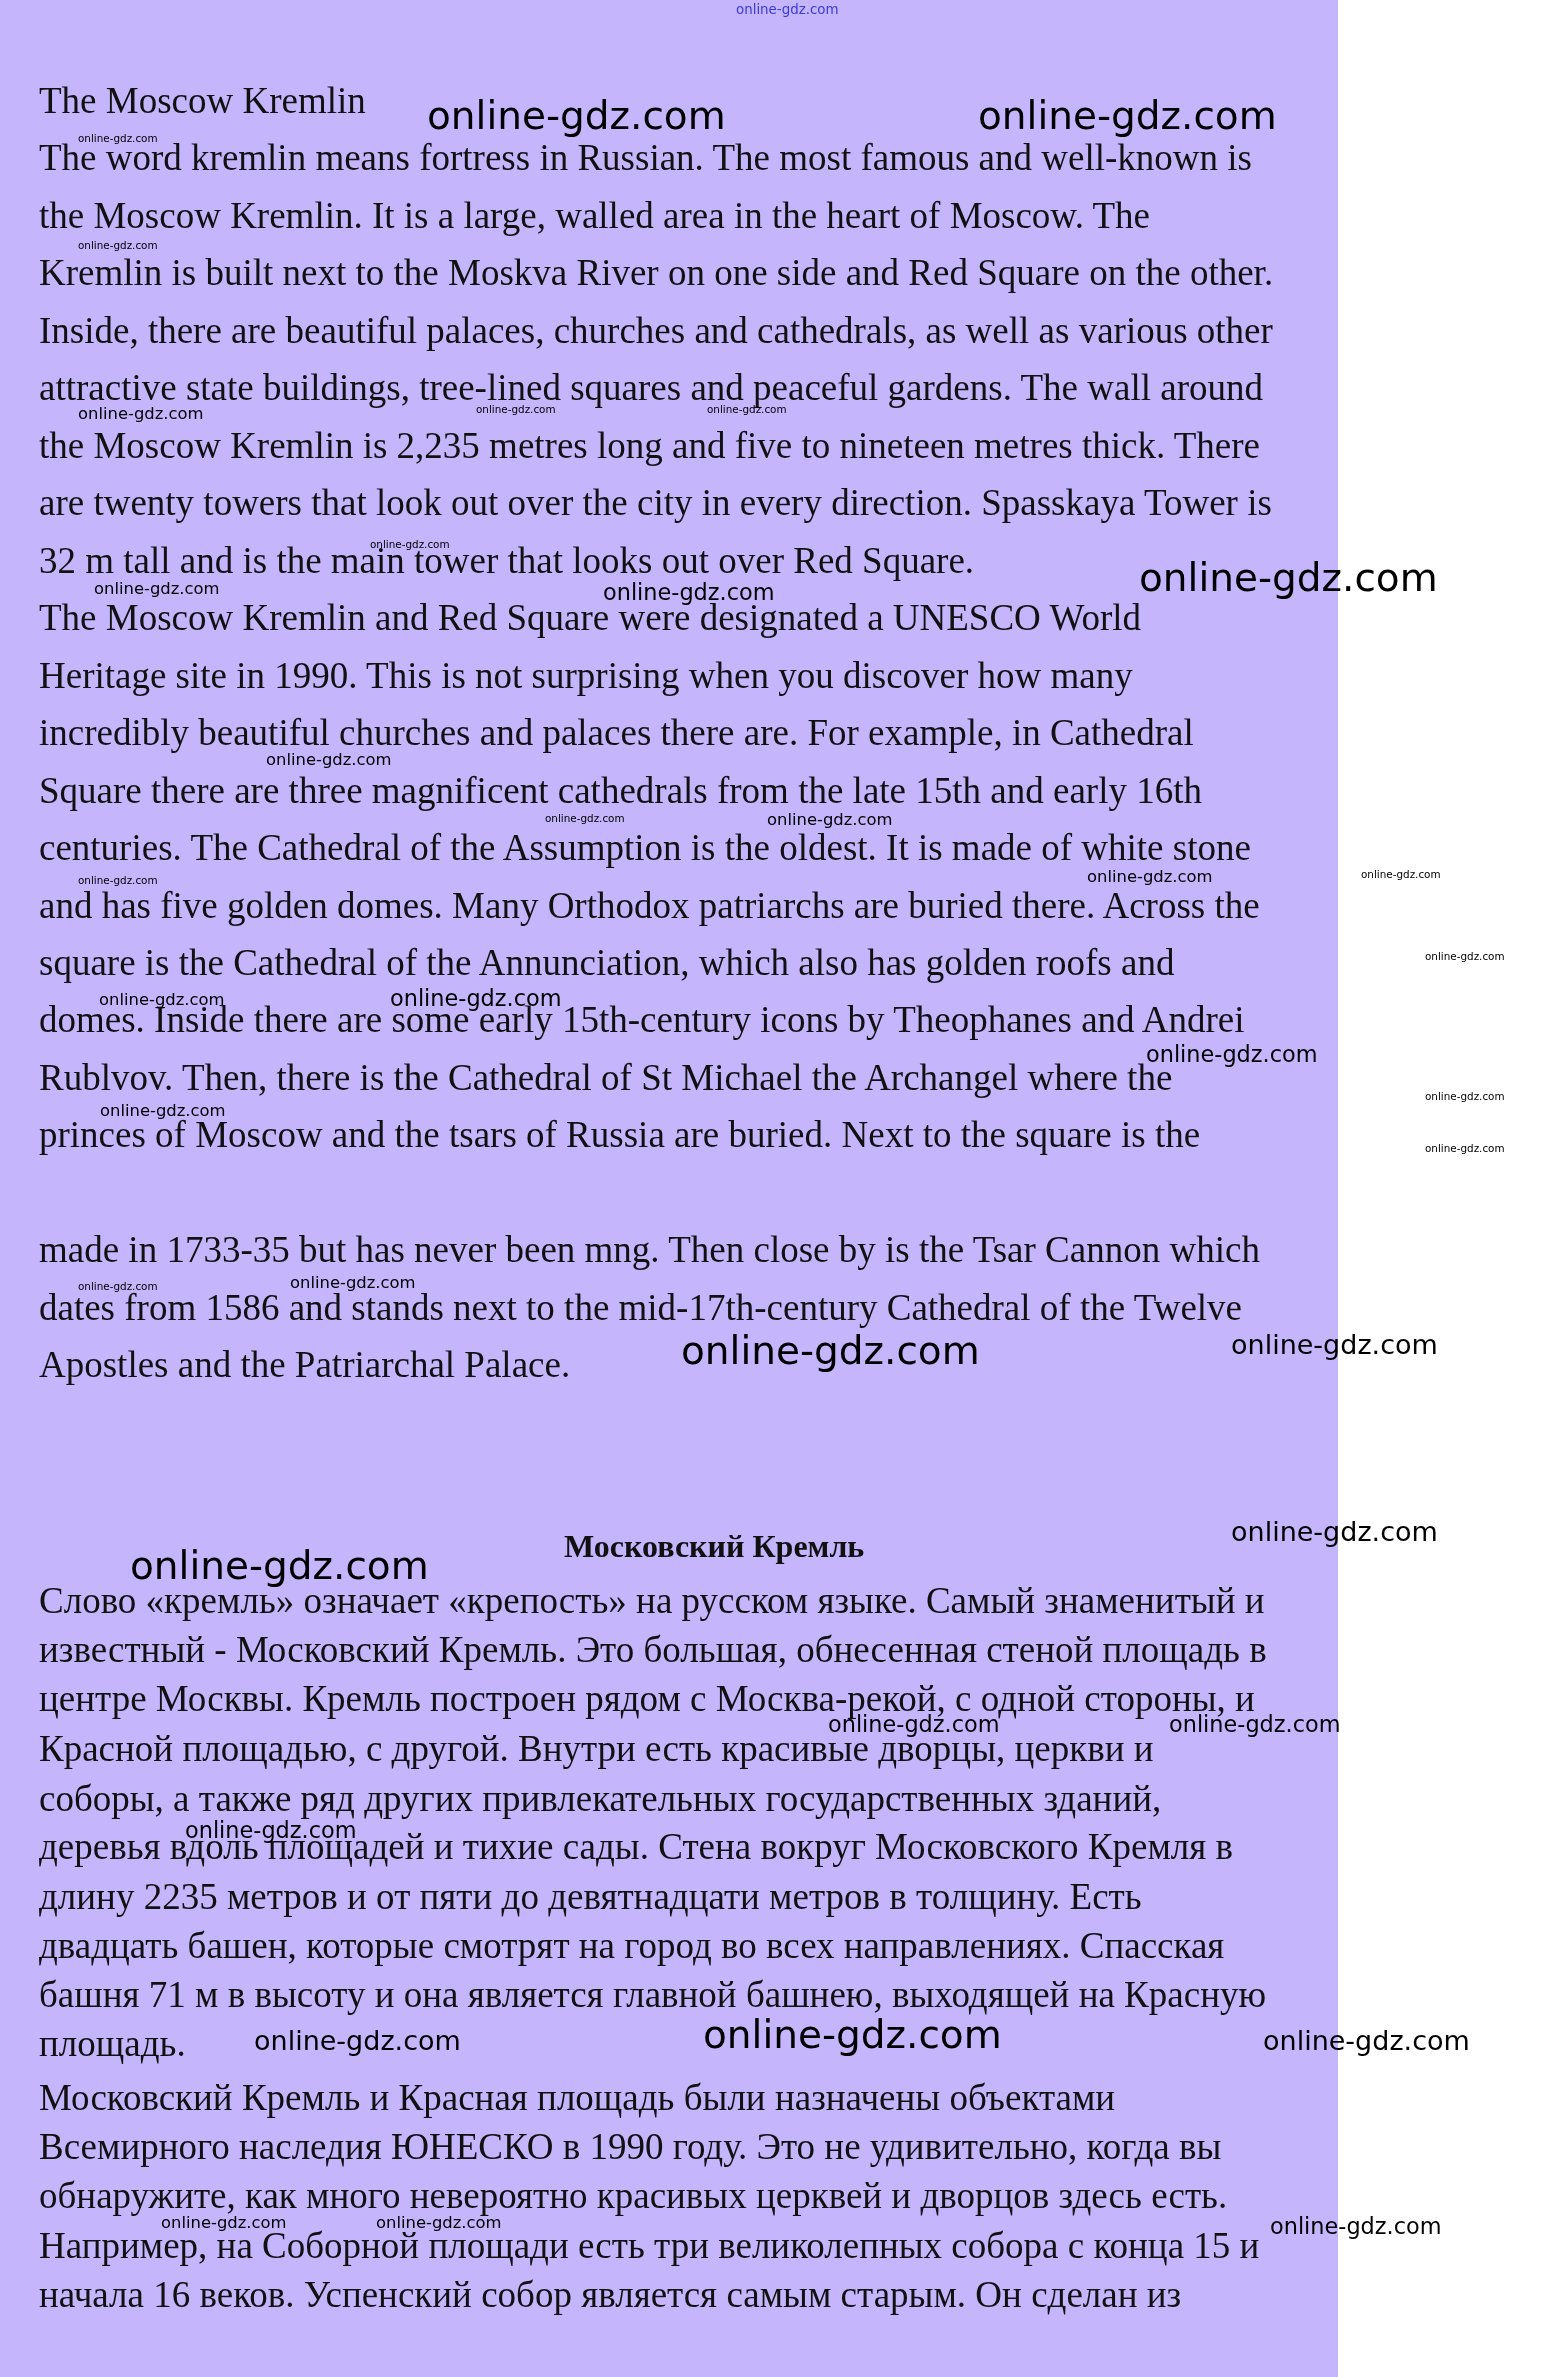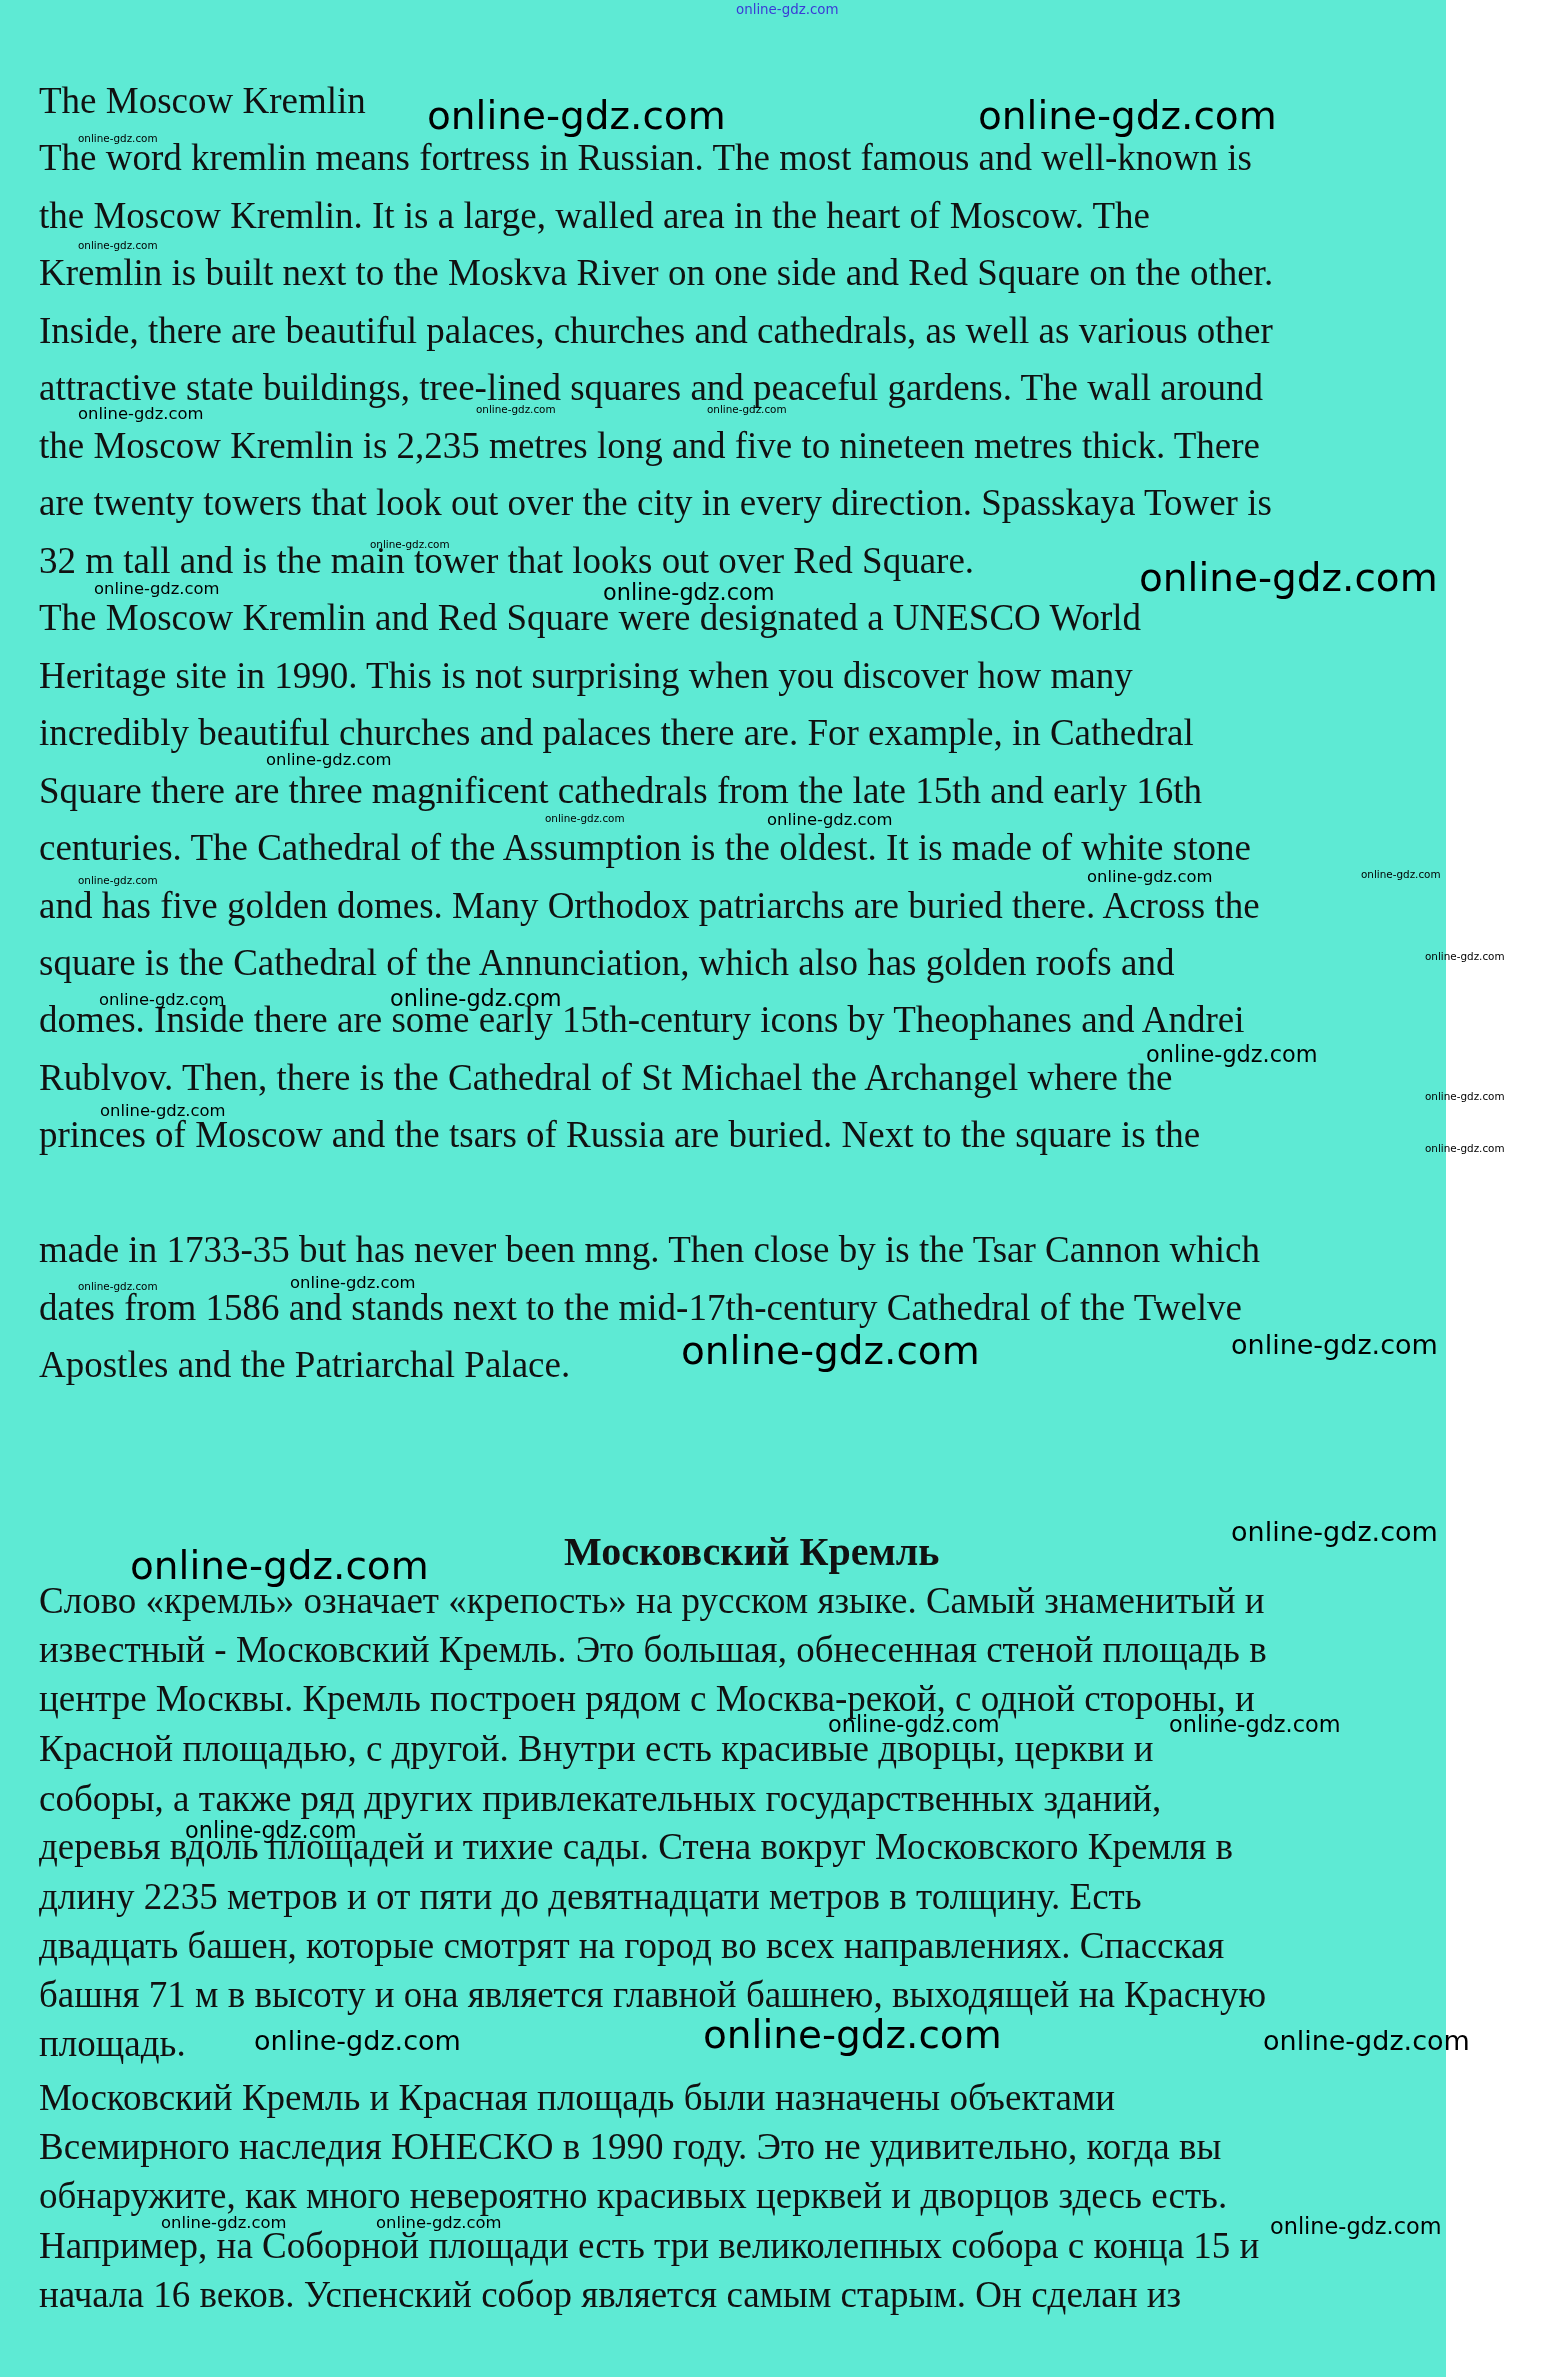--- a/index.html
+++ b/index.html
@@ -1,26 +1,26 @@
 <!DOCTYPE html>
 <html style="font-size:12px"><head>
 <meta charset="utf-8">
 <style>
   html, body { margin: 0; padding: 0; background: #ffffff; }
   body { width: 1558px; height: 2377px; position: relative; overflow: hidden; }
-  .page { position: absolute; left: 0; top: 0; width: 1446px; height: 2377px; background: #5eead4; text-decoration: underline; }
+  .page { position: absolute; left: 0; top: 0; width: 1338px; height: 2377px; background: #c4b5fd; text-decoration: underline; }
   .line {
     position: absolute; left: 39px;
     font-family: "Liberation Serif", "DejaVu Serif", serif;
     font-size: 37px; color: #111; white-space: nowrap; line-height: 1;
   }
   .title-ru {
     position: absolute; left: 564px; top: 1528px;
     font-family: "Liberation Serif", "DejaVu Serif", serif;
-    font-size: 40px; font-weight: bold; color: #111; white-space: nowrap;
+    font-size: 32px; font-weight: bold; color: #111; white-space: nowrap;
   }
   .wm {
     position: absolute; font-family: "DejaVu Sans", "Liberation Sans", sans-serif;
     color: #000; white-space: nowrap; line-height: 1;
   }
   .wm.xl { font-size: 39px; }
   .wm.lg { font-size: 27px; }
   .wm.md { font-size: 22.4px; }
   .wm.sm { font-size: 16.4px; }
   .wm.xs { font-size: 10.4px; }

